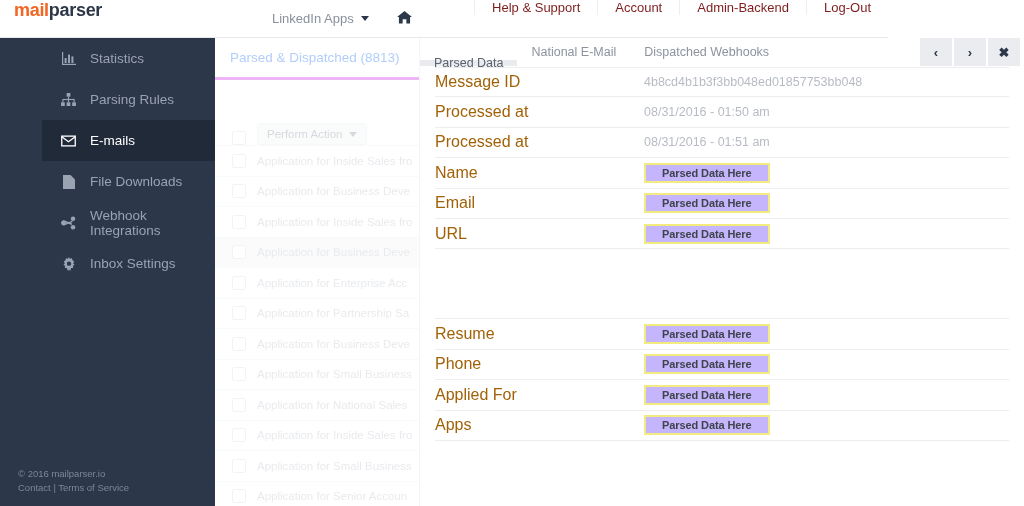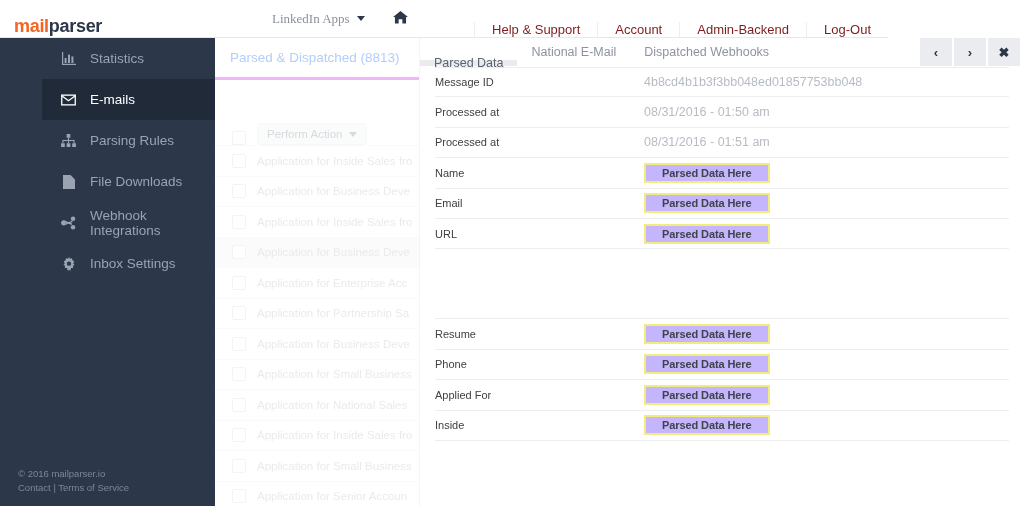--- a/index.html
+++ b/index.html
@@ -9,32 +9,32 @@
     background: #ffffff;
     overflow: hidden;
   }
 
   #app { position: relative; width: 1024px; height: 506px; }
 
   
   .topbar {
     position: absolute; top: 0; left: 0; width: 888px; height: 38px;
     background: #ffffff; border-bottom: 1px solid #e6e8ec;
-    display: flex; align-items: flex-end; z-index: 30;
+    display: flex; align-items: flex-start; z-index: 30;
   }
   .brand {
     width: 215px; display: flex; align-items: center; padding-left: 14px;
     font-size: 18px; font-weight: bold; letter-spacing: -0.3px;
   }
   .brand .b-mail { color: #f26522; }
   .brand .b-parser { color: #2c3749; }
 
   .topbar-center {
     flex: 0 0 auto; display: flex; align-items: center;
-    margin-left: 45px; gap: 0; font-family: Liberation Serif, serif;
+    margin-left: 45px; gap: 0;
   }
   .app-switch {
     display: flex; align-items: center; gap: 7px;
     font-size: 13px; color: #8a909c; padding: 0 12px; height: 37px;
     cursor: pointer;
   }
   .caret-dn {
     width: 0; height: 0; border-left: 4px solid transparent;
     border-right: 4px solid transparent; border-top: 5px solid #2c3749;
   }
@@ -141,21 +141,21 @@
   }
 
   .detail-body { padding: 0 15px; }
   .drow {
     display: flex; align-items: center; height: 30.4px;
     border-bottom: 1px solid #ededf0;
   }
   .drow:first-child { border-top: 1px solid #ededf0; }
   .drow.spacer { height: 70px; }
   .dlabel {
-    width: 209px; flex: 0 0 209px; font-size: 11px; color: #404040;
+    width: 209px; flex: 0 0 209px; font-size: 16px; color: #a16207;
   }
   .dvalue { font-size: 12.5px; color: #b7bcc4; }
   .parsed-box {
     display: inline-block; border: 2px solid #f2ec7e; background: #c4b5fd;
     font-size: 11px; font-weight: bold; color: #3f434b;
     padding: 2px 16px; letter-spacing: -0.1px;
   }
 </style>
 </head>
 <body>
@@ -196,49 +196,49 @@
       <span class="side-ico">
         <svg width="14" height="13" viewBox="0 0 14 13" fill="currentColor">
           <rect x="0" y="0" width="1.2" height="13"></rect>
             <rect x="0" y="11.8" width="14" height="1.2"></rect>
           <rect x="2.6" y="6" width="2" height="5"></rect>
             <rect x="6" y="2.6" width="2" height="8.4"></rect>
             <rect x="9.4" y="4.4" width="2" height="6.6"></rect>
         </svg>
       </span>
       <span>Statistics</span>
-    </div>
-
-    <div class="side-item active">
-      <span class="side-ico">
-        <svg width="15" height="12" viewBox="0 0 16 12" fill="none" stroke="currentColor" stroke-width="1.4">
-          <rect x="0.8" y="0.8" width="14.4" height="10.4"></rect>
-            <path d="M0.8 1.4L8 6.8l7.2-5.4"></path>
-        </svg>
-      </span>
-      <span>E-mails</span>
     </div>
 
     <div class="side-item">
       <span class="side-ico">
         <svg width="15" height="13" viewBox="0 0 16 14" fill="currentColor">
           <rect x="6" y="0" width="4" height="4"></rect>
             <rect x="0" y="10" width="4" height="4"></rect>
           <rect x="6" y="10" width="4" height="4"></rect>
             <rect x="12" y="10" width="4" height="4"></rect>
           <rect x="7.4" y="4" width="1.2" height="3"></rect>
             <rect x="2" y="6.4" width="12" height="1.2"></rect>
           <rect x="1.4" y="6.4" width="1.2" height="3.6"></rect>
             <rect x="7.4" y="6.4" width="1.2" height="3.6"></rect>
             <rect x="13.4" y="6.4" width="1.2" height="3.6"></rect>
         </svg>
       </span>
       <span>Parsing Rules</span>
     </div>
 
+    <div class="side-item active">
+      <span class="side-ico">
+        <svg width="15" height="12" viewBox="0 0 16 12" fill="none" stroke="currentColor" stroke-width="1.4">
+          <rect x="0.8" y="0.8" width="14.4" height="10.4"></rect>
+            <path d="M0.8 1.4L8 6.8l7.2-5.4"></path>
+        </svg>
+      </span>
+      <span>E-mails</span>
+    </div>
+
     <div class="side-item">
       <span class="side-ico">
         <svg width="12" height="14" viewBox="0 0 12 14" fill="currentColor">
           <path d="M0 0h7.5L12 4.4V14H0z"></path>
         </svg>
       </span>
       <span>File Downloads</span>
     </div>
 
     <div class="side-item">
@@ -396,20 +396,20 @@
         <div class="dlabel">Phone</div>
         <div class="dvalue"><span class="parsed-box">Parsed Data Here</span></div>
       </div>
 
       <div class="drow">
         <div class="dlabel">Applied For</div>
         <div class="dvalue"><span class="parsed-box">Parsed Data Here</span></div>
       </div>
 
       <div class="drow">
-        <div class="dlabel">Inside</div>
+        <div class="dlabel">Apps</div>
         <div class="dvalue"><span class="parsed-box">Parsed Data Here</span></div>
       </div>
 
     </div>
   </div>
 
 </div>
 
 </body></html>

